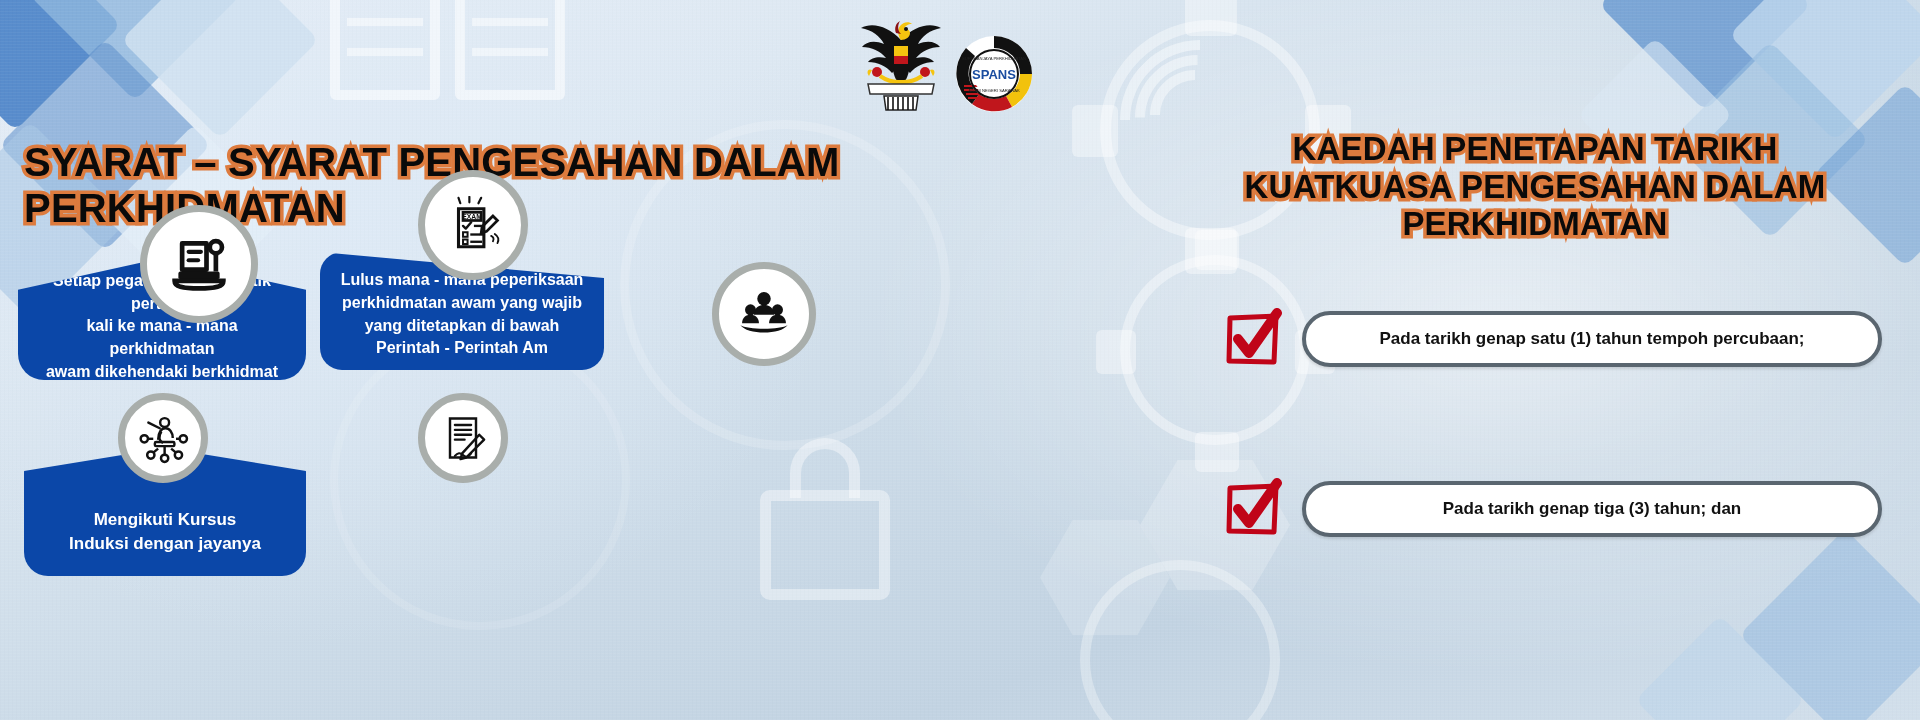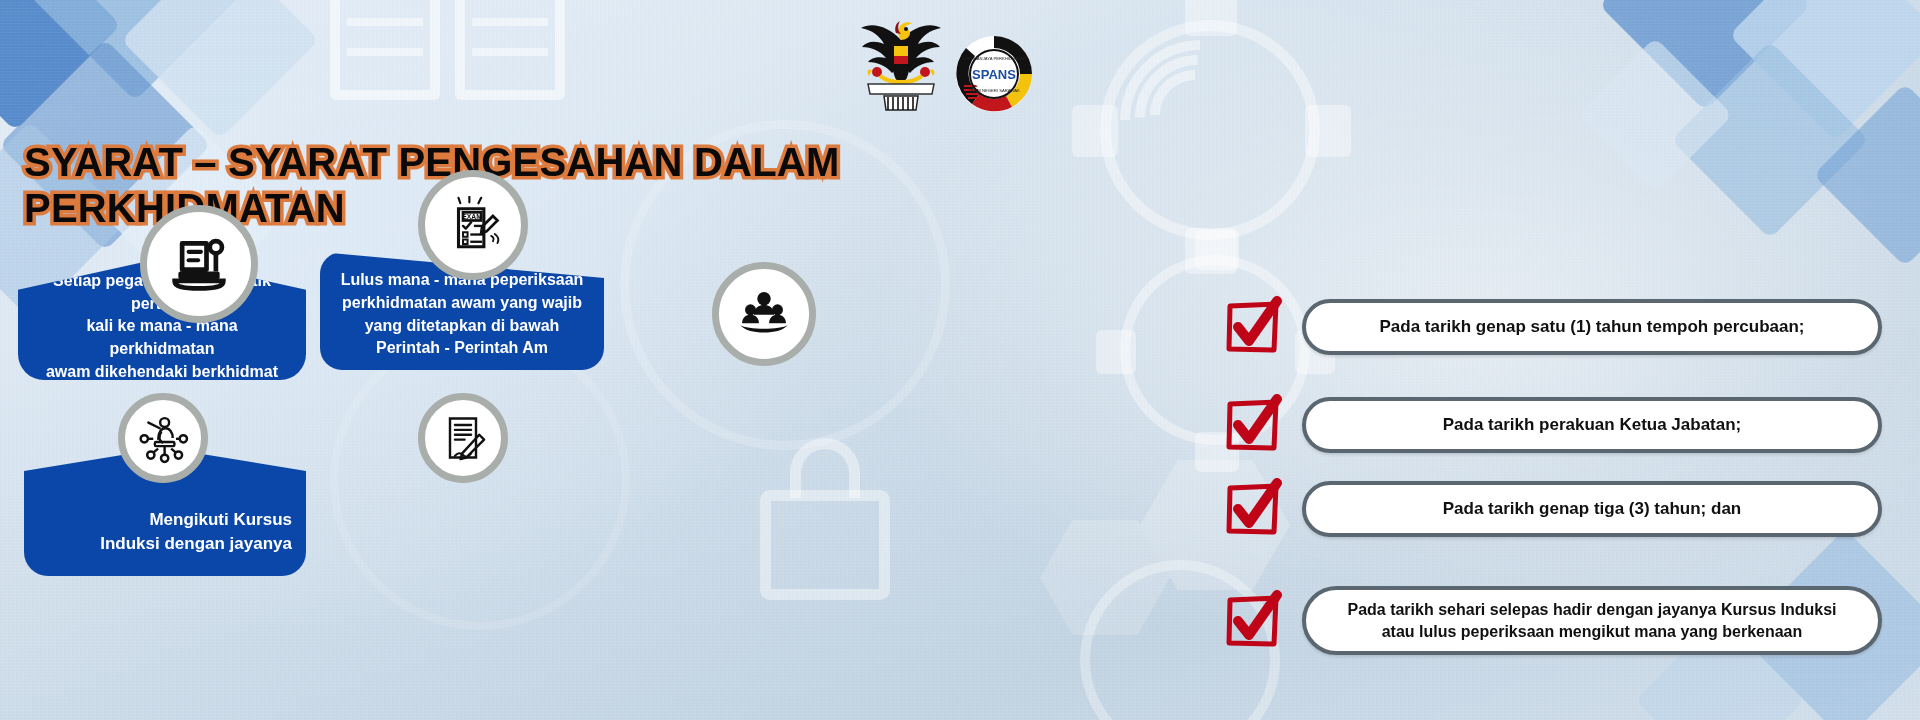--- a/index.html
+++ b/index.html
@@ -278,20 +278,23 @@
       <circle cx="40" cy="40" r="24" fill="none" stroke="#111" stroke-width="2"></circle>
       <circle cx="40" cy="40" r="21" fill="#fff"></circle>
       <text x="40" y="45" text-anchor="middle" font-family="Liberation Sans, sans-serif" font-size="13" font-weight="bold" fill="#1b4da0">SPANS</text>
       <text x="40" y="26" text-anchor="middle" font-family="Liberation Sans, sans-serif" font-size="4.2" fill="#222">SURUHANJAYA PERKHIDMATAN</text>
       <text x="40" y="58" text-anchor="middle" font-family="Liberation Sans, sans-serif" font-size="4.2" fill="#222">AWAM NEGERI SARAWAK</text>
     </svg>
   </div>
 
   <div id="title-left" class="outline-title">SYARAT – SYARAT PENGESAHAN DALAM PERKHIDMATAN</div>
 
+  <div id="title-right" class="outline-title" style="white-space: pre-line;">KAEDAH PENETAPAN TARIKH
+KUATKUASA PENGESAHAN DALAM
+PERKHIDMATAN</div>
 
   <div class="chip" style="left:140px; top:205px; width:118px; height:118px;">
     <svg width="60" height="60" viewBox="0 0 64 64">
       <path d="M14 10 L40 10 L40 38 L14 38 Z" fill="none" stroke="#111" stroke-width="5" stroke-linejoin="round"></path>
       <line x1="21" y1="19" x2="34" y2="19" stroke="#111" stroke-width="4.5" stroke-linecap="round"></line>
       <line x1="21" y1="28" x2="31" y2="28" stroke="#111" stroke-width="4.5" stroke-linecap="round"></line>
       <circle cx="50" cy="14" r="6.5" fill="none" stroke="#111" stroke-width="5"></circle>
       <line x1="50" y1="20" x2="50" y2="40" stroke="#111" stroke-width="5"></line>
       <rect x="10" y="40" width="44" height="8" rx="2" fill="#111"></rect>
       <path d="M6 50 C6 56 14 58 32 58 C50 58 58 56 58 50 Z" fill="none" stroke="#111" stroke-width="5"></path>
@@ -359,73 +362,54 @@
       <line x1="48" y1="33" x2="54" y2="33" stroke="#111" stroke-width="3"></line>
       <line x1="26" y1="45" x2="20" y2="50" stroke="#111" stroke-width="3"></line>
       <line x1="42" y1="45" x2="48" y2="50" stroke="#111" stroke-width="3"></line>
       <circle cx="9" cy="33" r="4.5" fill="none" stroke="#111" stroke-width="3"></circle>
       <circle cx="57" cy="33" r="4.5" fill="none" stroke="#111" stroke-width="3"></circle>
       <circle cx="17" cy="53" r="4.5" fill="none" stroke="#111" stroke-width="3"></circle>
       <circle cx="51" cy="53" r="4.5" fill="none" stroke="#111" stroke-width="3"></circle>
       <circle cx="34" cy="57" r="4.5" fill="none" stroke="#111" stroke-width="3"></circle>
     </svg>
   </div>
-  <div class="card shape-d" style="left:24px; top:448px; width:282px; height:128px; font-size:17px; align-items:flex-end; padding-bottom:20px;text-align:right;">
+  <div class="card shape-d" style="left:24px; top:448px; width:282px; height:128px; font-size:17px; align-items:flex-end; padding-bottom:20px;">
     <span class="card-text">Mengikuti Kursus
 Induksi dengan jayanya</span>
   </div>
 
   <div class="chip" style="left:418px; top:393px; width:90px; height:90px;">
     <svg width="52" height="52" viewBox="0 0 64 64">
       <path d="M16 8 L48 8 L48 56 L16 56 Z" fill="none" stroke="#111" stroke-width="3"></path>
       <g stroke="#111" stroke-width="2.8" stroke-linecap="round">
         <line x1="22" y1="16" x2="42" y2="16"></line>
           <line x1="22" y1="22" x2="42" y2="22"></line>
         <line x1="22" y1="28" x2="42" y2="28"></line>
           <line x1="22" y1="34" x2="34" y2="34"></line>
       </g>
       <path d="M52 28 L58 34 L36 56 L29 58 L31 51 Z" fill="none" stroke="#111" stroke-width="3" stroke-linejoin="round"></path>
       <path d="M22 54 q5 -6 10 -1 q5 5 10 -2" fill="none" stroke="#111" stroke-width="2.6" stroke-linecap="round"></path>
     </svg>
   </div>
 
-  <div class="check-row" style="left:1222px; top:296px; width:660px;">
+  <div class="check-row" style="left:1222px; top:308px; width:660px;">
     <div class="checkbox">
       <svg width="62" height="62" viewBox="0 0 62 62">
         <path d="M8 10 L54 8 L52 54 L7 53 Z" fill="none" stroke="#c00418" stroke-width="5" stroke-linejoin="round" stroke-linecap="round"></path>
         <path d="M16 31 L27 45 L55 5" fill="none" stroke="#c00418" stroke-width="10" stroke-linecap="round" stroke-linejoin="round"></path>
       </svg>
     </div>
     <div class="pill" style="flex:1;">Pada tarikh genap satu (1) tahun tempoh percubaan;</div>
   </div>
 
-  <div class="check-row" style="left:1222px; top:394px; width:660px;">
-    <div class="checkbox">
-      <svg width="62" height="62" viewBox="0 0 62 62">
-        <path d="M8 10 L54 8 L52 54 L7 53 Z" fill="none" stroke="#c00418" stroke-width="5" stroke-linejoin="round" stroke-linecap="round"></path>
-        <path d="M16 31 L27 45 L55 5" fill="none" stroke="#c00418" stroke-width="10" stroke-linecap="round" stroke-linejoin="round"></path>
-      </svg>
-    </div>
-    <div class="pill" style="flex:1;">Pada tarikh perakuan Ketua Jabatan;</div>
-  </div>
 
   <div class="check-row" style="left:1222px; top:478px; width:660px;">
     <div class="checkbox">
       <svg width="62" height="62" viewBox="0 0 62 62">
         <path d="M8 10 L54 8 L52 54 L7 53 Z" fill="none" stroke="#c00418" stroke-width="5" stroke-linejoin="round" stroke-linecap="round"></path>
         <path d="M16 31 L27 45 L55 5" fill="none" stroke="#c00418" stroke-width="10" stroke-linecap="round" stroke-linejoin="round"></path>
       </svg>
     </div>
     <div class="pill" style="flex:1;">Pada tarikh genap tiga (3) tahun; dan</div>
   </div>
 
-  <div class="check-row" style="left:1222px; top:586px; width:660px;">
-    <div class="checkbox">
-      <svg width="62" height="62" viewBox="0 0 62 62">
-        <path d="M8 10 L54 8 L52 54 L7 53 Z" fill="none" stroke="#c00418" stroke-width="5" stroke-linejoin="round" stroke-linecap="round"></path>
-        <path d="M16 31 L27 45 L55 5" fill="none" stroke="#c00418" stroke-width="10" stroke-linecap="round" stroke-linejoin="round"></path>
-      </svg>
-    </div>
-    <div class="pill" style="flex:1; font-size:16px;">Pada tarikh sehari selepas hadir dengan jayanya Kursus Induksi
-atau lulus peperiksaan mengikut mana yang berkenaan</div>
-  </div>
 
 </div>
 
 </body></html>

